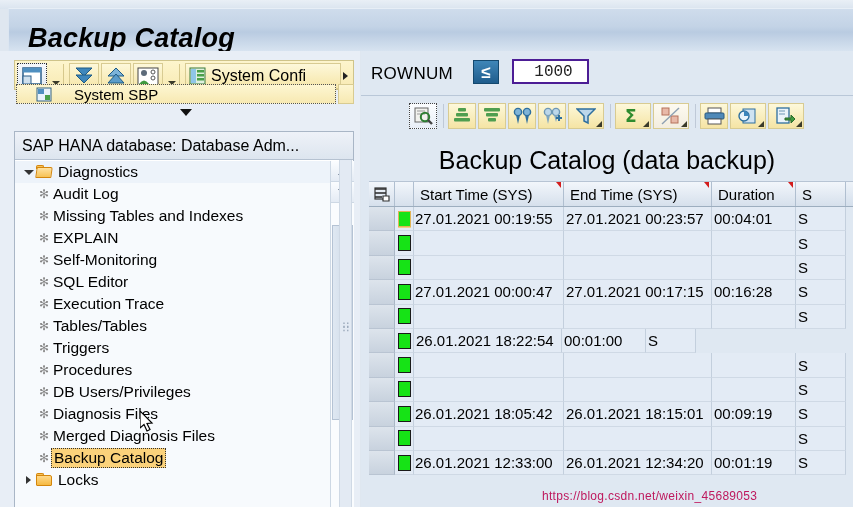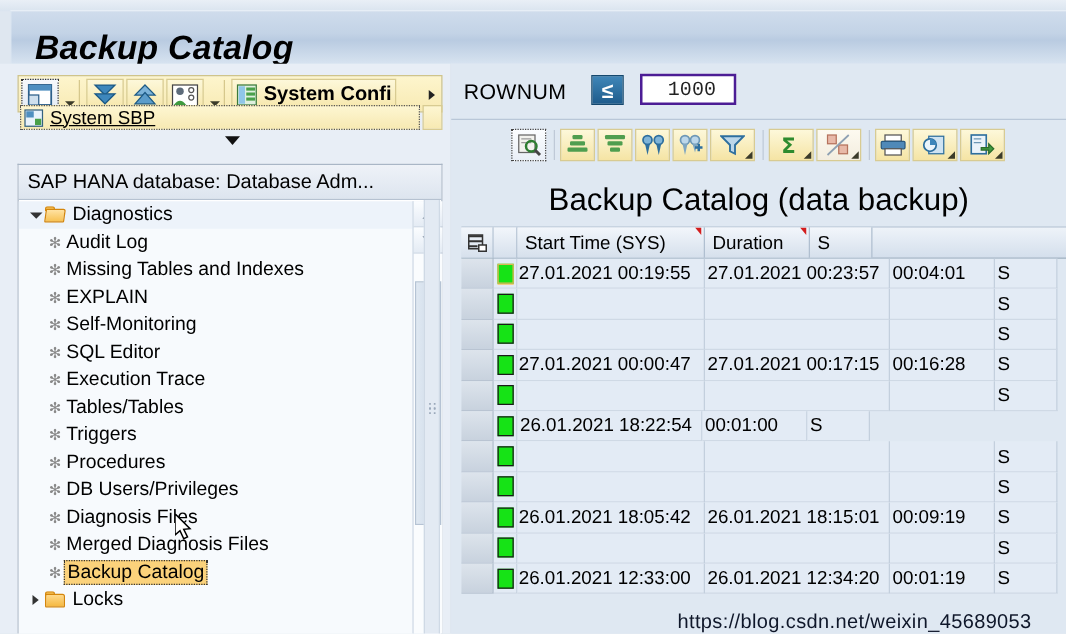--- a/index.html
+++ b/index.html
@@ -66,21 +66,21 @@
   .tb-more:after{
     content:""; position:absolute; left:2px; top:2px;
     border-top:4px solid transparent; border-bottom:4px solid transparent;
     border-left:5px solid #222;
   }
   .lp-toolbar2{
     position:absolute; left:16px; top:33px; width:320px; height:20px;
     background:linear-gradient(to bottom,#fdf6d2,#f7e9b2);
     border:1px dotted #555; overflow:hidden;
   }
-  .lp-tb2-inner{ display:flex; align-items:center; gap:5px; padding-left:2px; height:100%;text-decoration:underline; }
+  .lp-tb2-inner{ display:flex; align-items:center; gap:22px; padding-left:19px; height:100%; }
   .lp-tb2-label{ font-size:15px; color:#000; white-space:nowrap; }
   .lp-toolbar2b{
     position:absolute; left:338px; top:33px; width:16px; height:20px;
     background:linear-gradient(to bottom,#fdf6d2,#f7e9b2); border:1px solid #d8cb92;
   }
   .lp-dropbar{
     position:absolute; left:14px; top:53px; width:340px; height:14px;
     background:#e8eef6;
   }
   .lp-dropbar:after{
@@ -287,21 +287,21 @@
   .td.c-dur{ width:84px; padding-left:2px; }
   .td.c-size{ width:50px; padding-left:2px; }
   .greenbox{
     width:13px; height:16px; background:#16e316;
     border:1px solid #1a1a1a; display:block;
   }
   .greenbox.warn{ border-color:#e0b356; box-shadow:0 1px 0 #f0cf86; }
 
   .watermark{
     position:absolute; left:542px; top:489px; width:280px; height:16px;
-    font-size:16px; color:#0f172a; letter-spacing:.3px;
+    font-size:12px; color:#be185d; letter-spacing:.3px;
     pointer-events:none; white-space:nowrap;
   }
 
   
   .cursor{ position:absolute; left:140px; top:411px; width:16px; height:24px; z-index:50; }
 </style>
 </head>
 <body>
 
 <div id="app">
@@ -339,21 +339,21 @@
         <svg width="22" height="19" viewBox="0 0 22 19">
           <rect x="1" y="1" width="20" height="17" fill="#fff" stroke="#444" stroke-width="1"></rect>
           <circle cx="7" cy="6" r="3" fill="#5d6b7a"></circle>
           <path d="M2 17 q5 -7 10 0 z" fill="#3f9a3f"></path>
           <circle cx="16" cy="5" r="2" fill="none" stroke="#555" stroke-width="1"></circle>
           <circle cx="16" cy="11" r="2" fill="none" stroke="#555" stroke-width="1"></circle>
         </svg>
       </div>
       <div class="tb-arrow" style="left:152px;"></div>
       <div class="tb-sep" style="left:164px;"></div>
-      <div class="sysconf" style="left:170px;width:132px;font-weight:bold;">
+      <div class="sysconf" style="left:170px;width:156px;">
         <svg width="18" height="18" viewBox="0 0 18 18" style="flex:none">
           <rect x="1" y="1" width="15" height="16" fill="#dff0df" stroke="#3a7a3a" stroke-width="1"></rect>
           <rect x="2" y="2" width="5" height="14" fill="#8fc6e8"></rect>
           <rect x="8" y="3" width="7" height="2.5" fill="#4aa04a"></rect>
           <rect x="8" y="7" width="7" height="2.5" fill="#4aa04a"></rect>
           <rect x="8" y="11" width="7" height="2.5" fill="#4aa04a"></rect>
         </svg>
         <span>System Confi</span>
       </div>
       <div class="tb-more"></div>
@@ -599,20 +599,24 @@
             <line x1="1" y1="10" x2="8" y2="10" stroke="#333" stroke-width="1.6"></line>
             <rect x="1" y="1" width="11" height="11" fill="none" stroke="#333" stroke-width="1.2"></rect>
             <path d="M9 9 L15 9 L15 14 L9 14 Z" fill="#fff" stroke="#333" stroke-width="1.2"></path>
           </svg>
         </div>
         <div class="th sel-col"></div>
         <div class="th c-start">
           <span>Start Time (SYS)</span>
           <span class="redtri"></span>
         </div>
+        <div class="th c-end">
+          <span>End Time (SYS)</span>
+          <span class="redtri"></span>
+        </div>
         <div class="th c-dur">
           <span>Duration</span>
           <span class="redtri"></span>
         </div>
         <div class="th c-size">
           <span>S</span>
         </div>
       </div>
 
       <div id="tbody">

